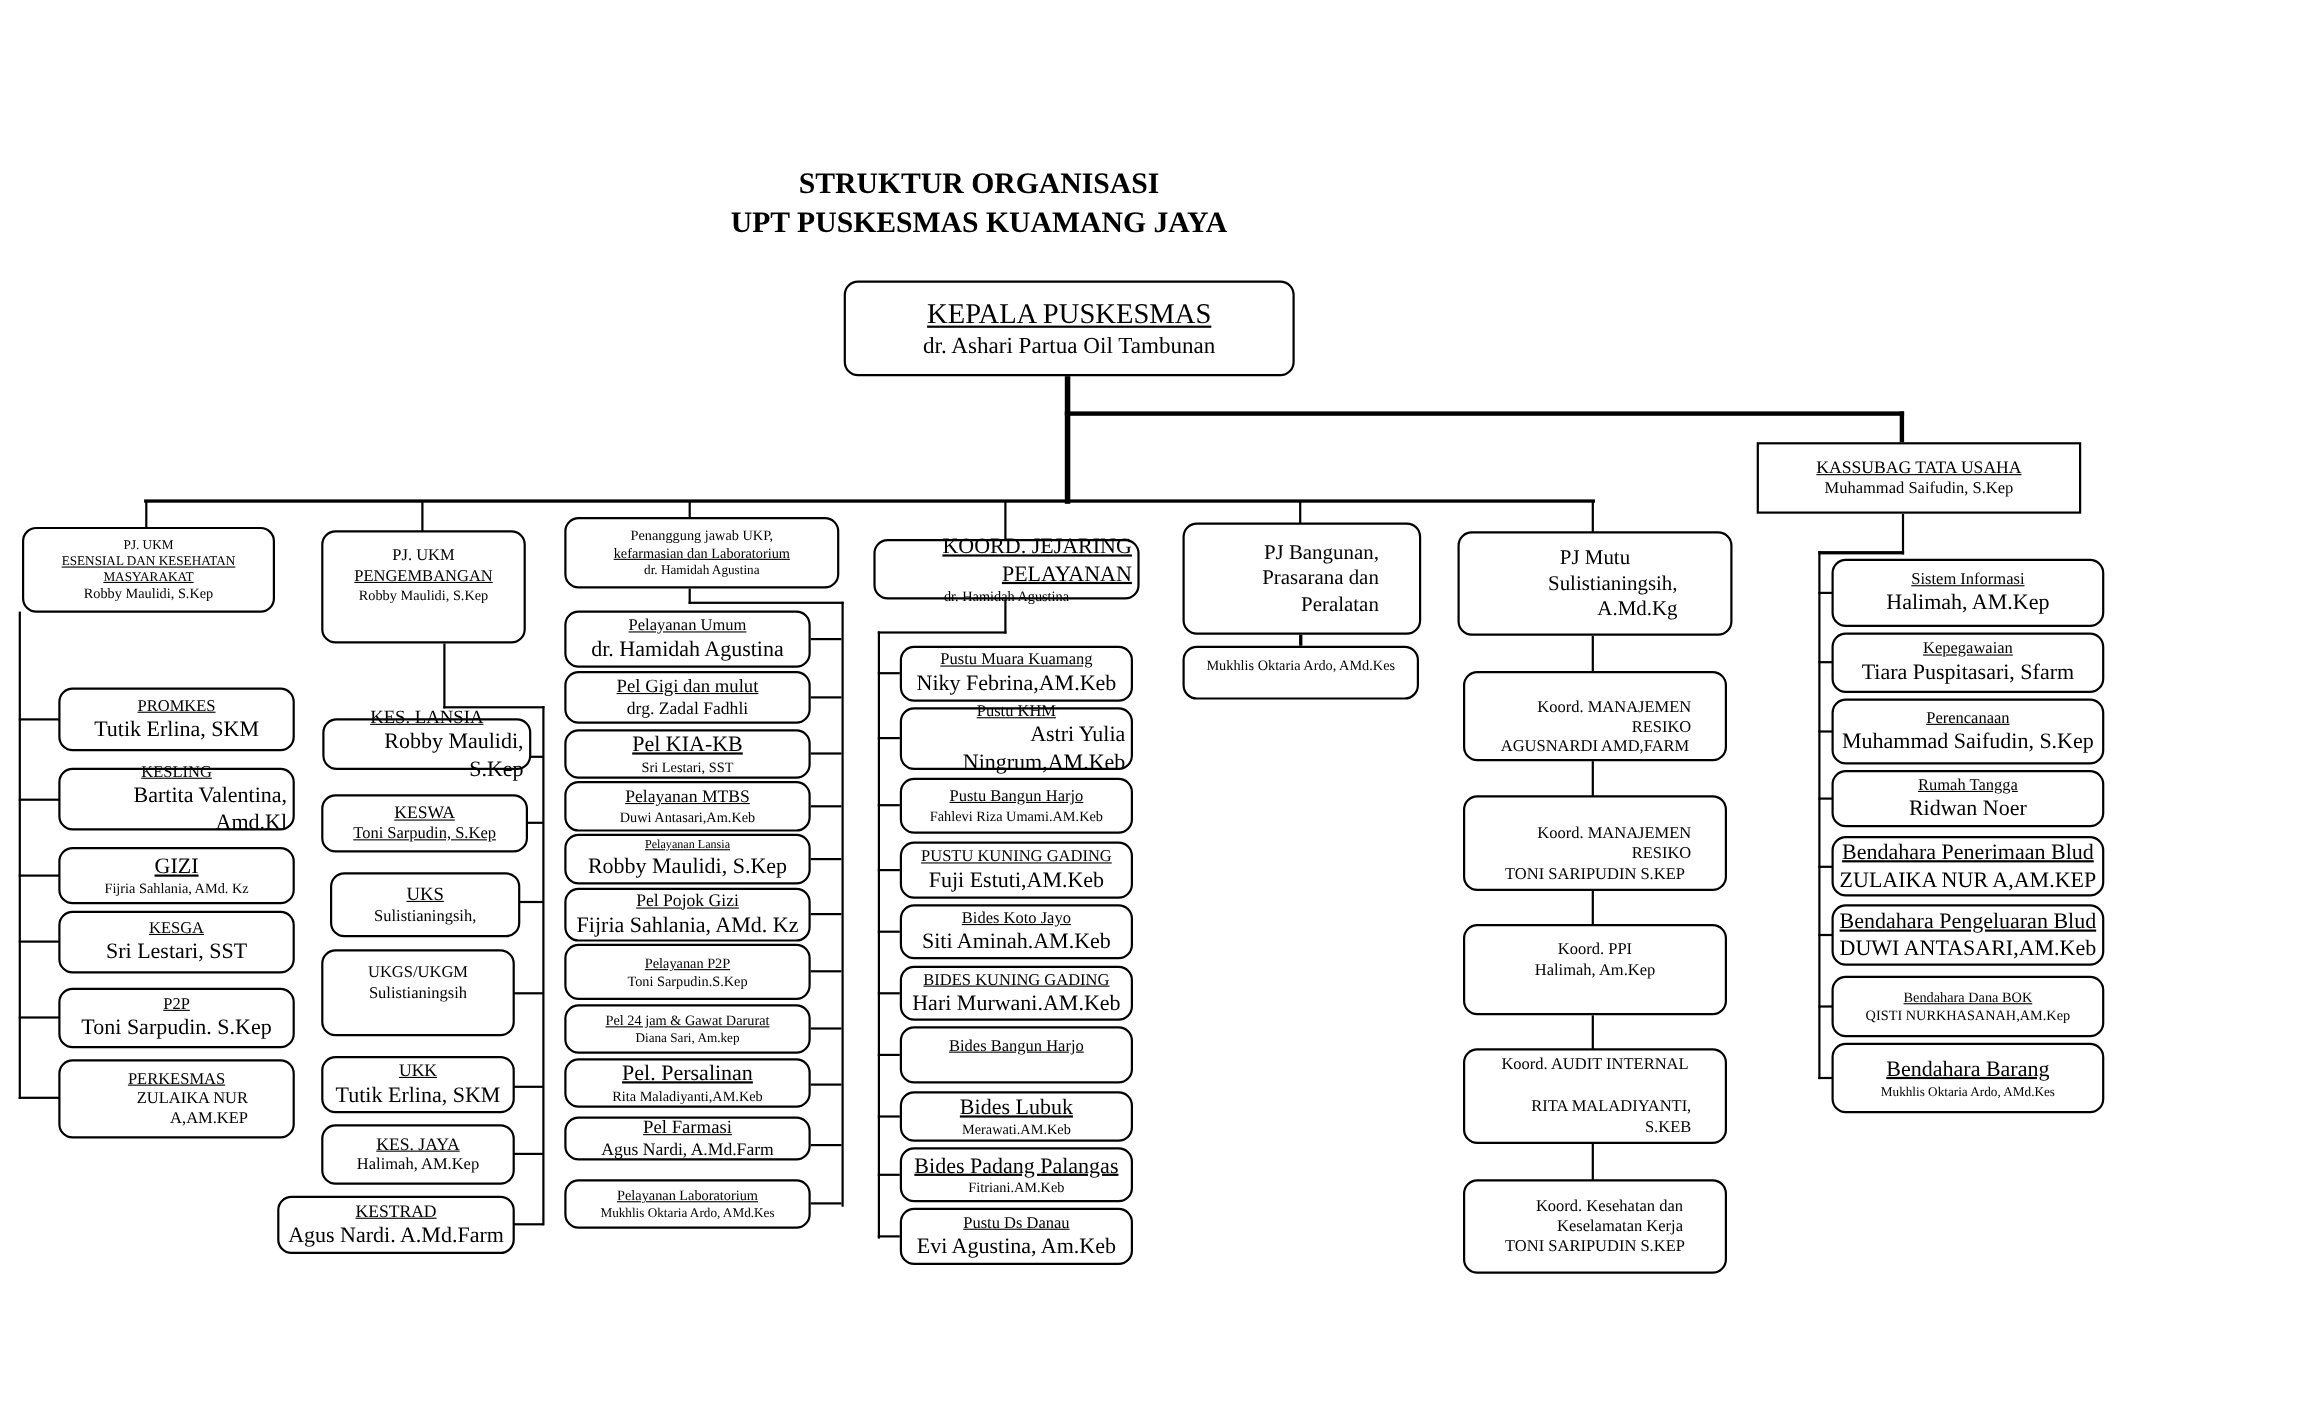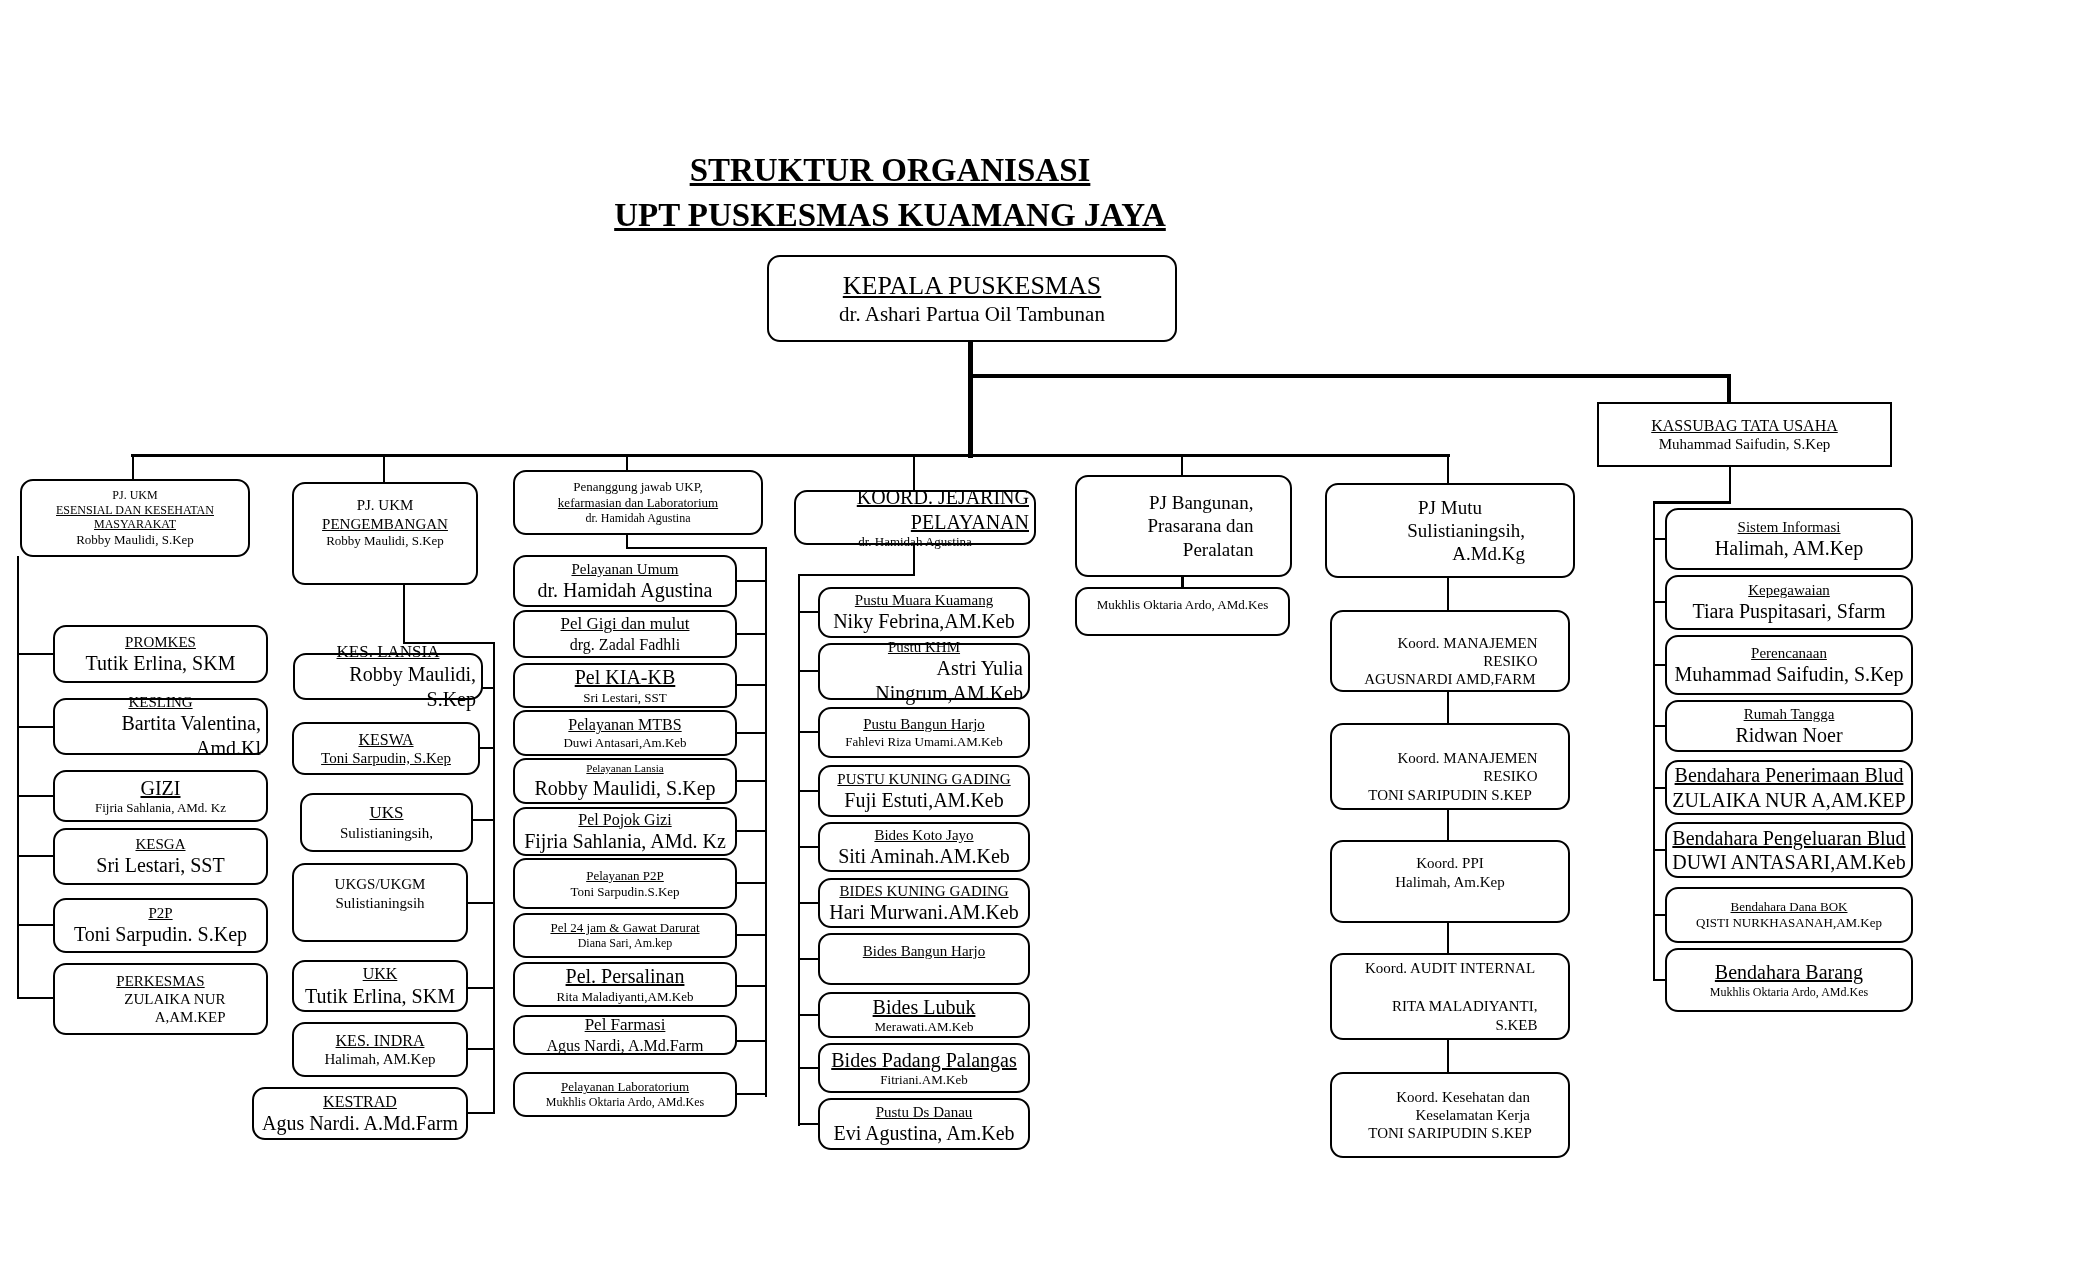--- a/index.html
+++ b/index.html
@@ -8,21 +8,21 @@
   #chart{position:absolute;left:0;top:0;width:2100px;height:1275px;}
   .box{position:absolute;background:#fff;border:2px solid #000;border-radius:13px;
        display:flex;flex-direction:column;align-items:center;justify-content:center;
        text-align:right;line-height:1.22;box-sizing:border-box;padding:2px 5px;}
   .sq{border-radius:0;border-width:2.5px;}
   .ln{position:absolute;background:#000;}
   .box span{display:block;}
   .u{text-decoration:underline;}
   .f11{font-size:11px;}.f12{font-size:12px;}.f13{font-size:13px;}.f14{font-size:20px;}
   .f15{font-size:15px;}.f16{font-size:16px;}.f17{font-size:17px;}.f19{font-size:19px;}
-  .f21{font-size:21px;}.f25{font-size:33px;font-weight:bold;text-decoration:underline;}.f26{font-size:26px;}
+  .f21{font-size:21px;}.f25{font-size:27px;font-weight:bold;}.f26{font-size:26px;}
   .w130{max-width:130px;}.w140{max-width:140px;}.w150{max-width:150px;}
   .w160{max-width:160px;}.w175{max-width:175px;margin-top:20px;}
   #doc-title{position:absolute;left:440px;top:148px;width:900px;text-align:center;line-height:1.35;}
 </style>
 </head>
 <body>
 
 <div id="chart">
 
   <div id="doc-title">
@@ -171,21 +171,21 @@
   </div>
   <div class="box" style="left:292px;top:863px;width:176px;height:79px;padding-bottom:20px">
     <span class="f15">UKGS/UKGM</span>
     <span class="f15">Sulistianingsih</span>
   </div>
   <div class="box" style="left:292px;top:960px;width:176px;height:52px">
     <span class="u f16">UKK</span>
     <span class="f14">Tutik Erlina, SKM</span>
   </div>
   <div class="box" style="left:292px;top:1022px;width:176px;height:55px">
-    <span class="u f16">KES. INDRA</span>
+    <span class="u f16">KES. JAYA</span>
     <span class="f15">Halimah, AM.Kep</span>
   </div>
   <div class="box" style="left:252px;top:1087px;width:216px;height:53px">
     <span class="u f16">KESTRAD</span>
     <span class="f14">Agus Nardi. A.Md.Farm</span>
   </div>
 
   <div class="box" style="left:513px;top:470px;width:250px;height:65px">
     <span class="f13">Penanggung jawab UKP,</span>
     <span class="u f13">kefarmasian dan Laboratorium</span>

